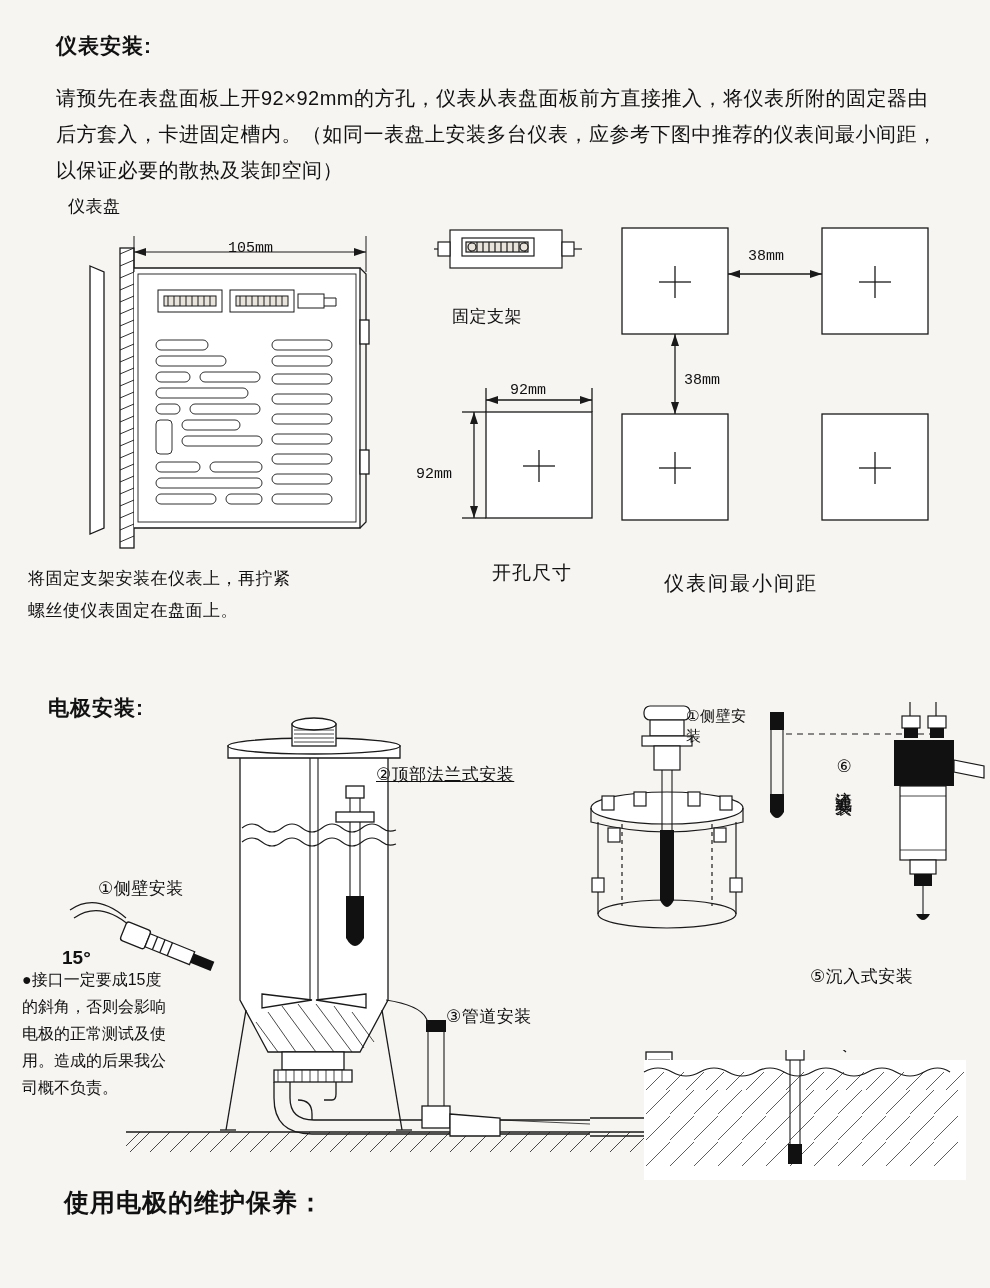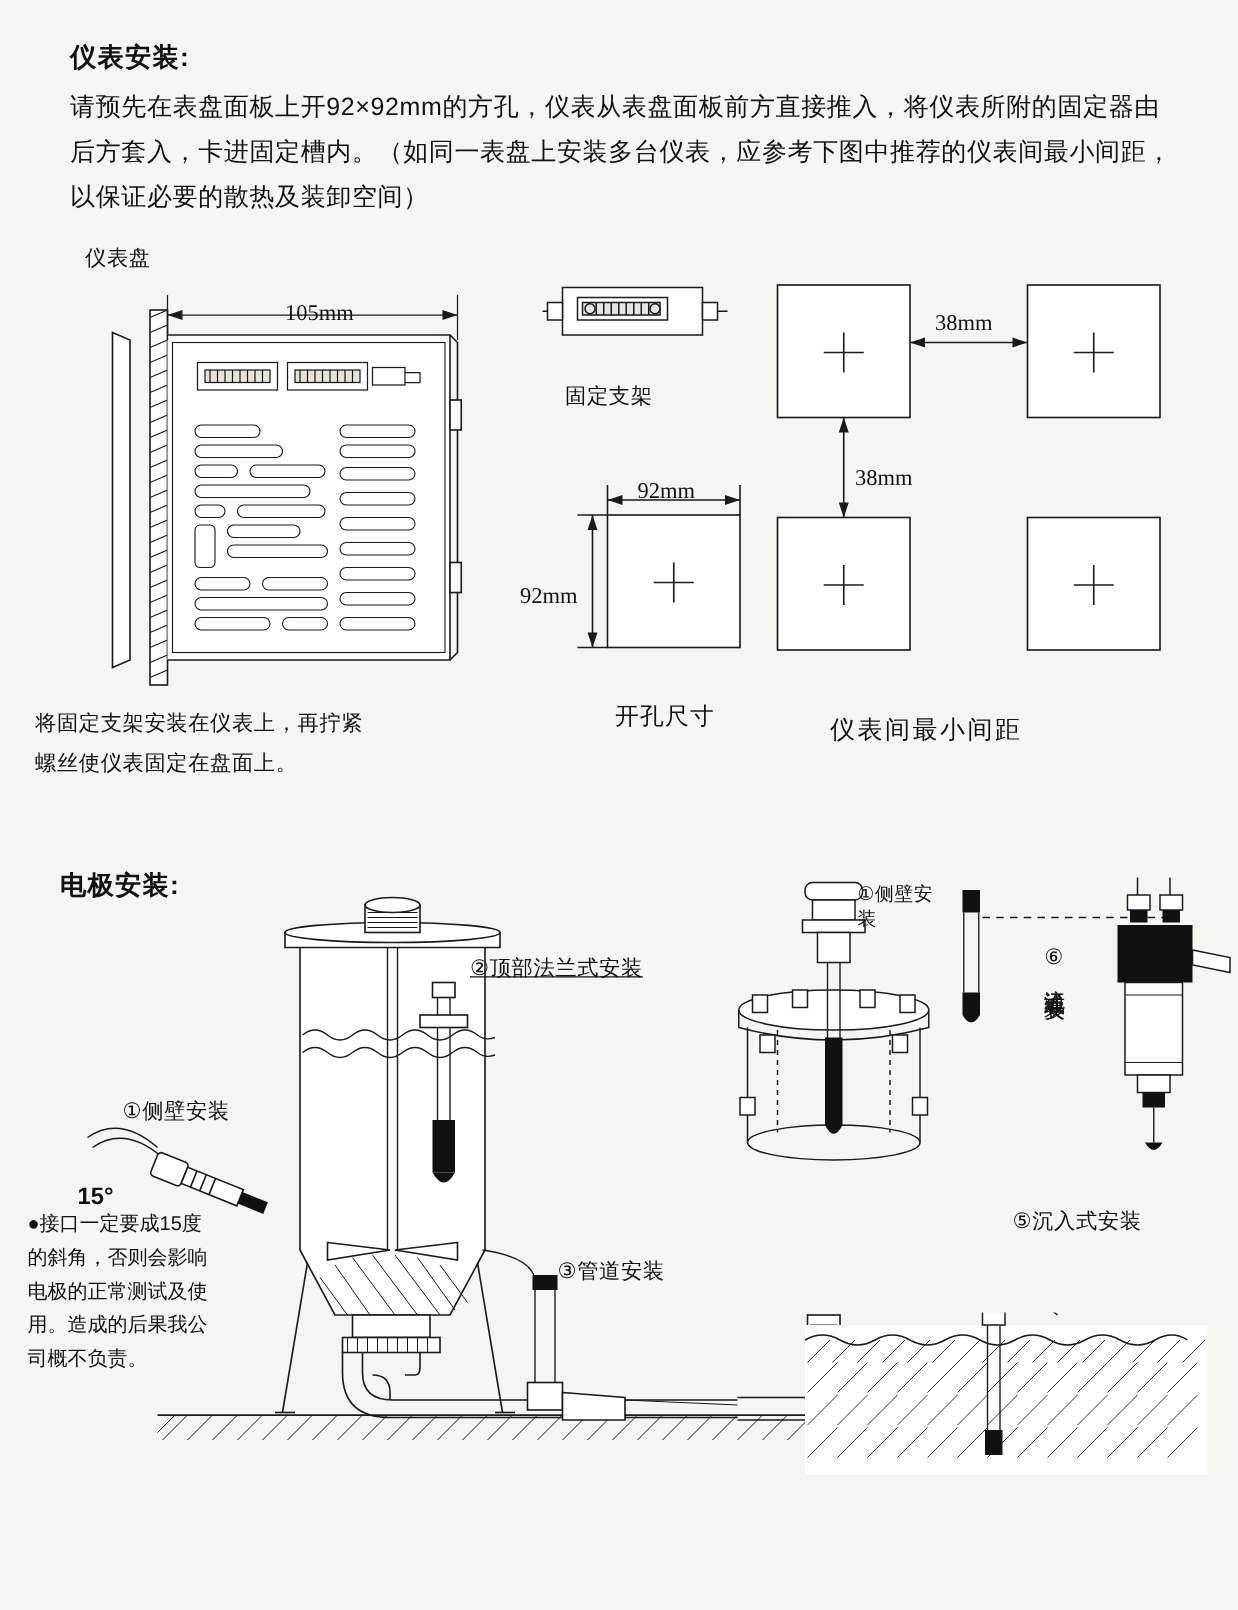--- a/index.html
+++ b/index.html
@@ -18,39 +18,39 @@
     font-weight:bold;font-size:21px;letter-spacing:1px;
   }
   .body-text{
     font-size:20px;line-height:36px;letter-spacing:0.5px;
   }
   .abs{position:absolute;}
 
   
   .lbl{font-size:17px;line-height:22px;letter-spacing:.5px;}
   .lbl-s{font-size:15px;line-height:20px;}
-  .dim{font-family:Liberation Serif, serif;font-size:18px;}
+  .dim{font-family:Liberation Mono, monospace;font-size:15px;}
 
   .cap{font-size:19px;letter-spacing:1px;}
   .cap-big{font-size:20px;letter-spacing:2px;}
 
   svg{display:block;}
   .vert{
     writing-mode:vertical-rl;text-orientation:upright;
     letter-spacing:2px;
   }
 </style>
 </head>
 <body>
 
 <div class="page">
 
   <div class="abs sec-title" style="left:56px;top:32px;">仪表安装:</div>
 
-  <div class="abs body-text" style="left:56px;top:68px;width:888px;">请预先在表盘面板上开92×92mm的方孔，仪表从表盘面板前方直接推入，将仪表所附的固定器由后方套入，卡进固定槽内。（如同一表盘上安装多台仪表，应参考下图中推荐的仪表间最小间距，以保证必要的散热及装卸空间）</div>
+  <div class="abs body-text" style="left:56px;top:80px;width:888px;">请预先在表盘面板上开92×92mm的方孔，仪表从表盘面板前方直接推入，将仪表所附的固定器由后方套入，卡进固定槽内。（如同一表盘上安装多台仪表，应参考下图中推荐的仪表间最小间距，以保证必要的散热及装卸空间）</div>
 
   <div class="abs lbl" style="left:68px;top:196px;">仪表盘</div>
 
   <svg class="abs" style="left:60px;top:228px;" width="330" height="340" viewBox="0 0 330 340">
     <g fill="none" stroke="#1a1a1a" stroke-width="1.3">
 
       <path d="M30 38 L44 44 L44 300 L30 306 Z" fill="#ffffff"></path>
 
       <rect x="60" y="20" width="14" height="300" fill="#ffffff"></rect>
       <g stroke-width="0.9">
@@ -533,14 +533,15 @@
   <div class="abs lbl vert" style="left:832px;top:756px;height:170px;">⑥流通式安装</div>
 
   <div class="abs" style="left:22px;top:966px;width:182px;font-size:16px;line-height:27px;">
     <div>●接口一定要成15度</div>
     <div>的斜角，否则会影响</div>
     <div>电极的正常测试及使</div>
     <div>用。造成的后果我公</div>
     <div>司概不负责。</div>
   </div>
 
+  <div class="abs" style="left:64px;top:1186px;font-weight:bold;font-size:25px;letter-spacing:1px;">使用电极的维护保养：</div>
 
 </div>
 
 </body></html>

